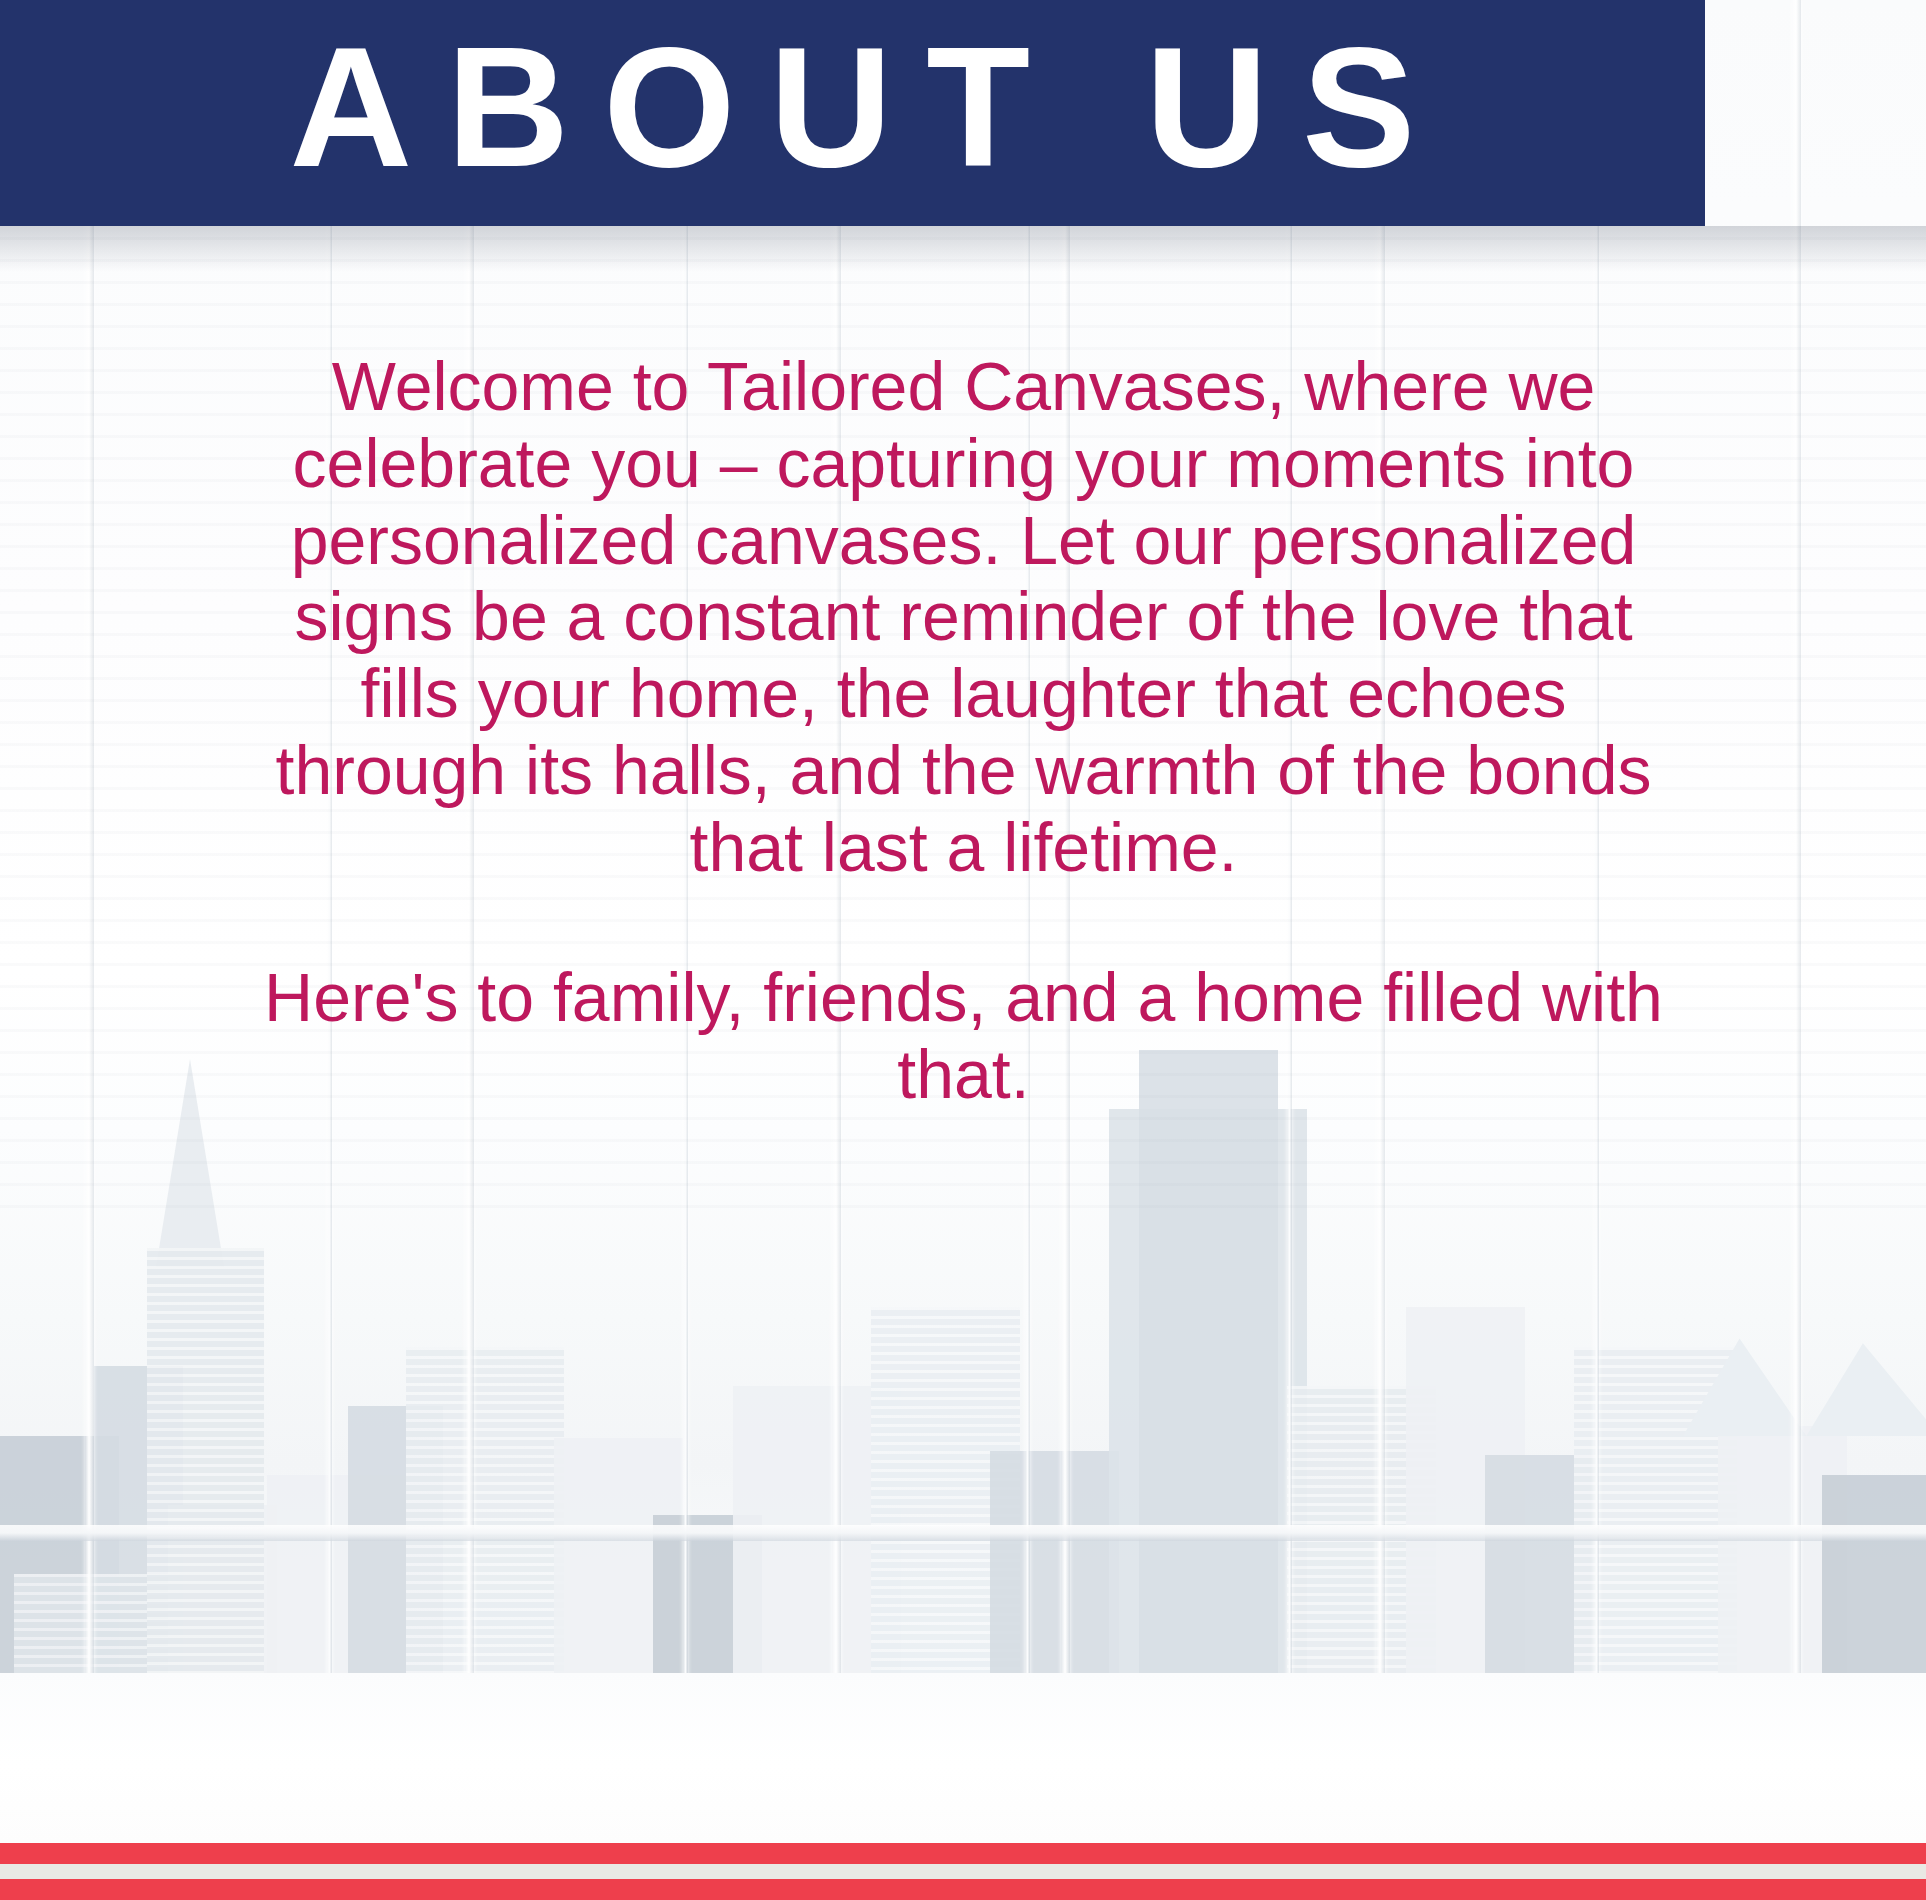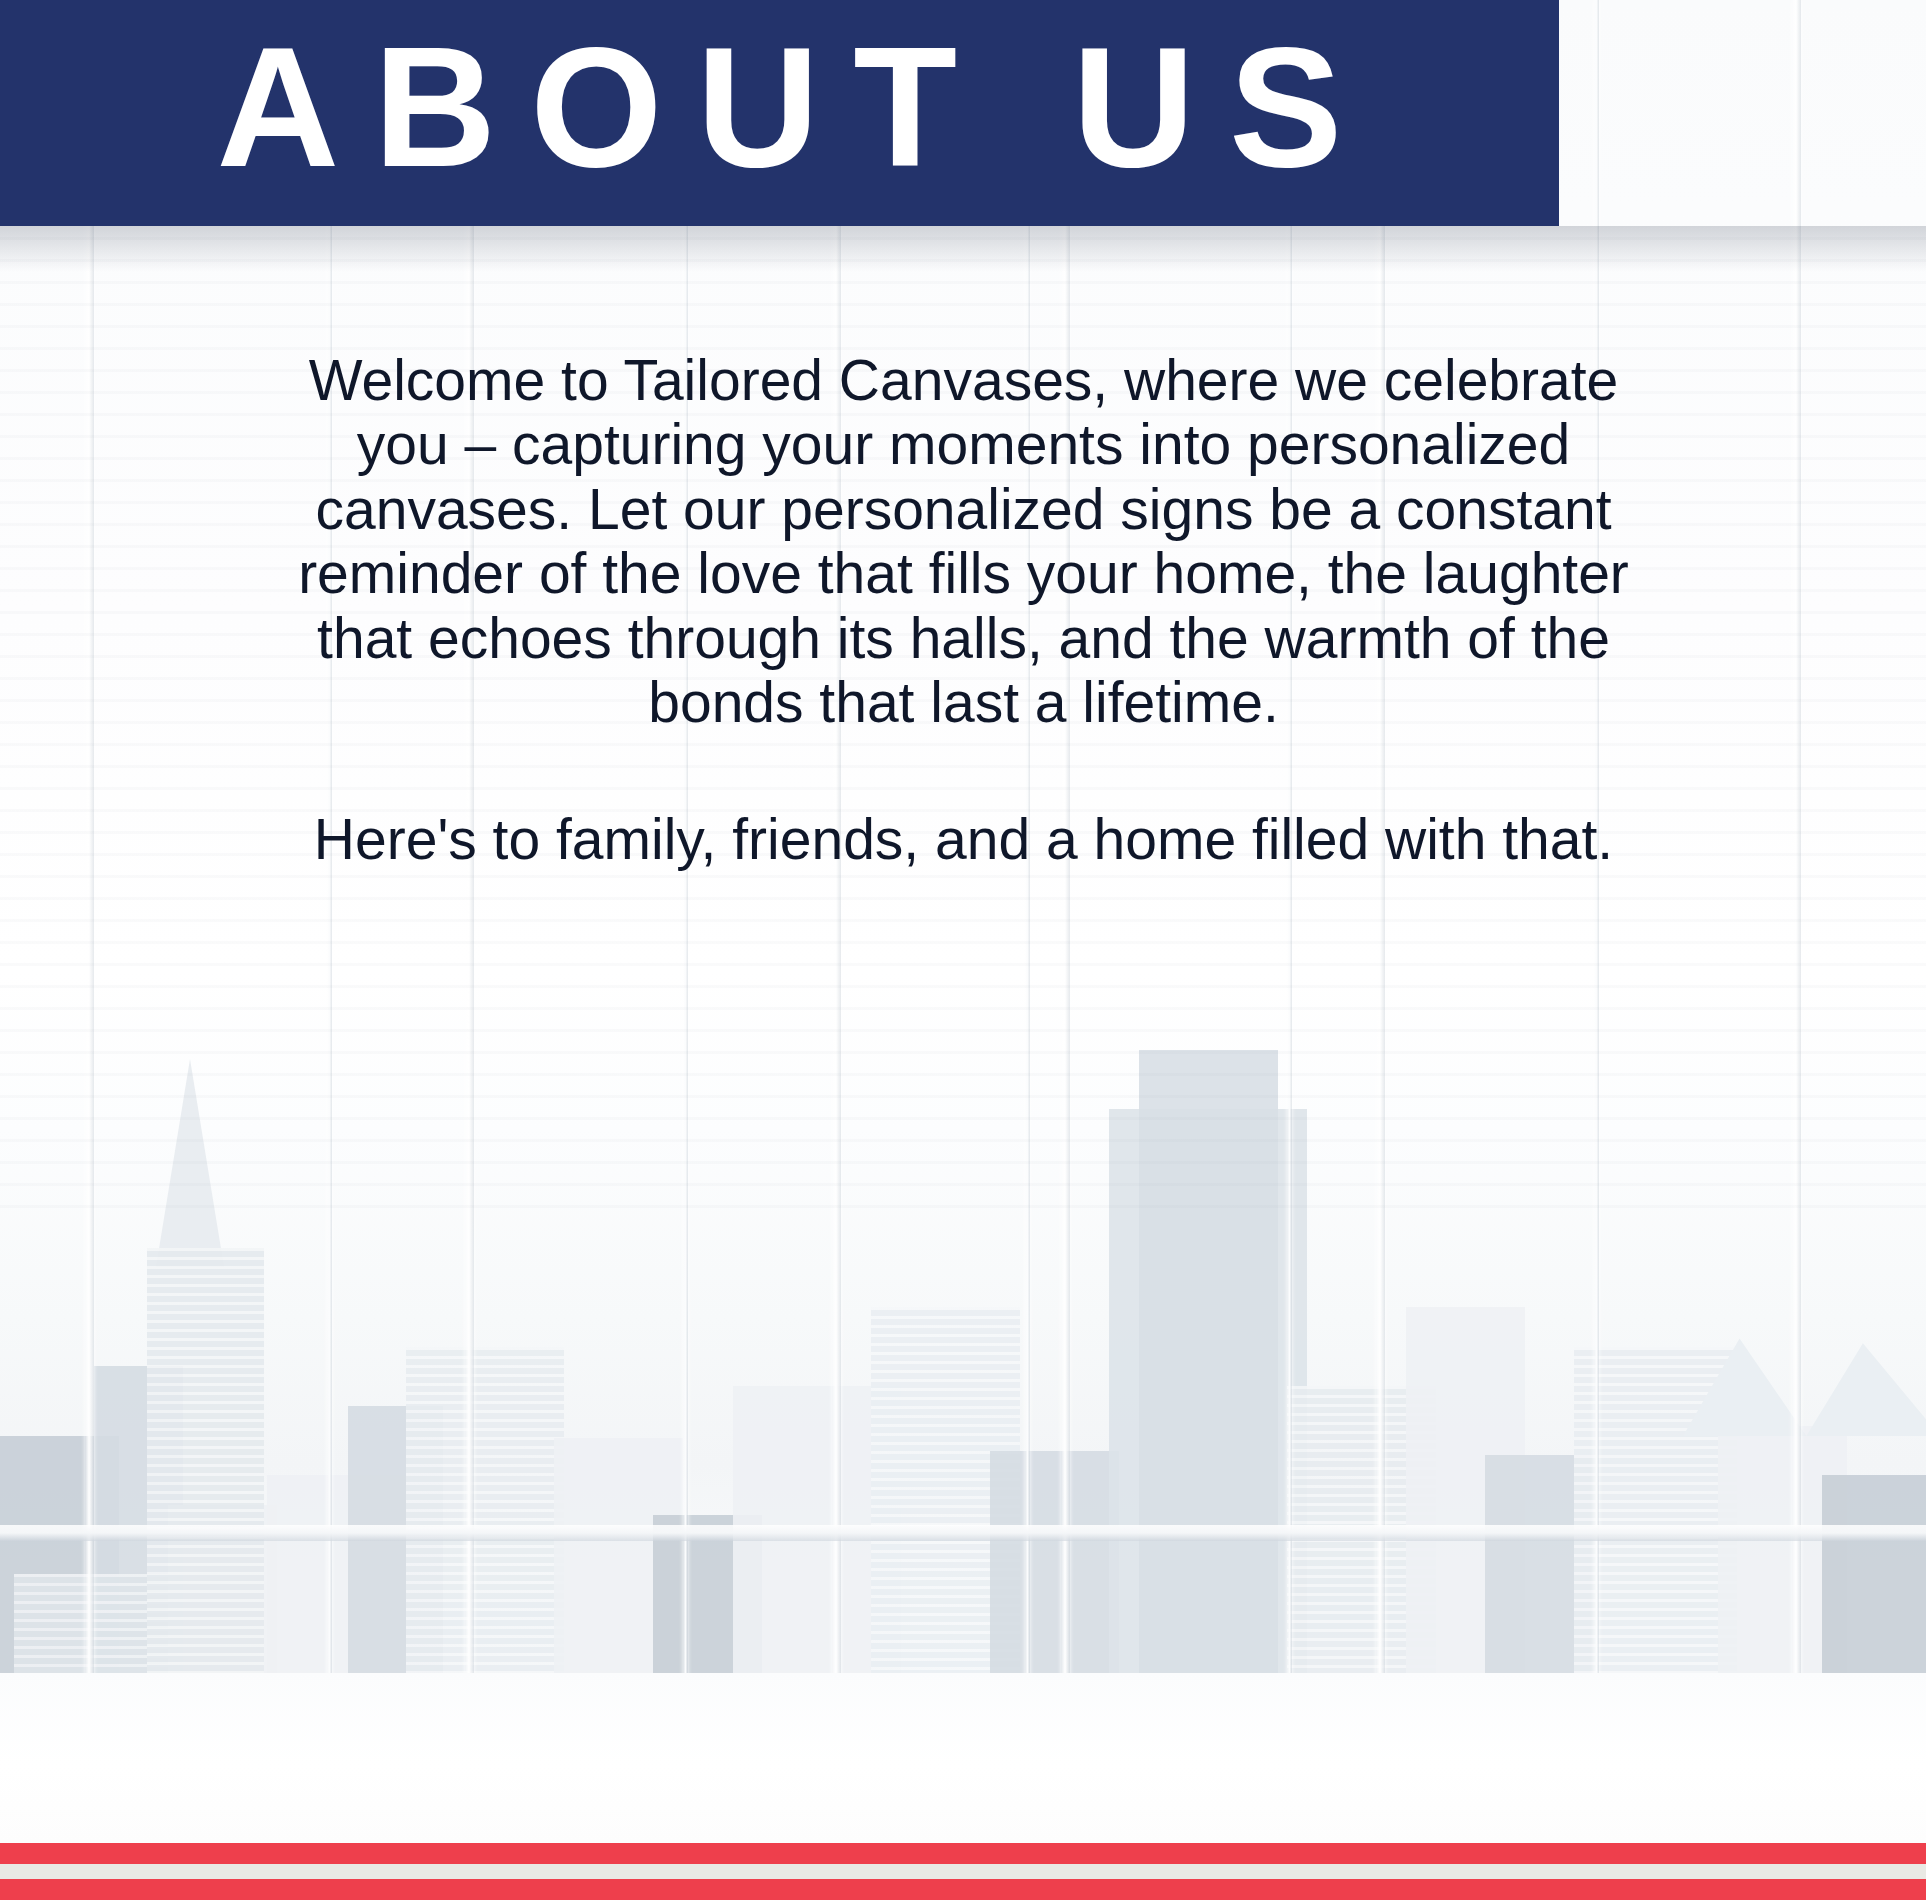--- a/index.html
+++ b/index.html
@@ -119,21 +119,21 @@
     position: absolute;
     left: 0; top: 1673px;
     width: 1927px; height: 170px;
     background: linear-gradient(to bottom, #fbfcfd, #ffffff 55%, #fdfdfd);
   }
 
   
   .header-band {
     position: absolute;
     left: 0; top: 0;
-    width: 1559px;
+    width: 1705px;
     height: 226px;
     background: #23336b;
     display: flex;
     align-items: center;
     justify-content: center;
     z-index: 20;
   }
   .header-title {
     color: #ffffff;
     font-family: "Liberation Sans", sans-serif;
@@ -151,23 +151,23 @@
     position: absolute;
     left: 50%;
     transform: translateX(-50%);
     top: 348px;
     width: 1406px;
     text-align: center;
     z-index: 10;
   }
   .copy p {
     margin: 0;
-    color: #0f172a;
+    color: #be185d;
     font-family: "Liberation Sans", sans-serif;
-    font-size: 57px;
+    font-size: 68px;
     line-height: 1.13;
     font-weight: 400;
   }
   .copy p.second { margin-top: 73px; }
 
   
   .sig-block {
     position: absolute;
     left: 0; top: 1386px;
     width: 1927px; height: 465px;

